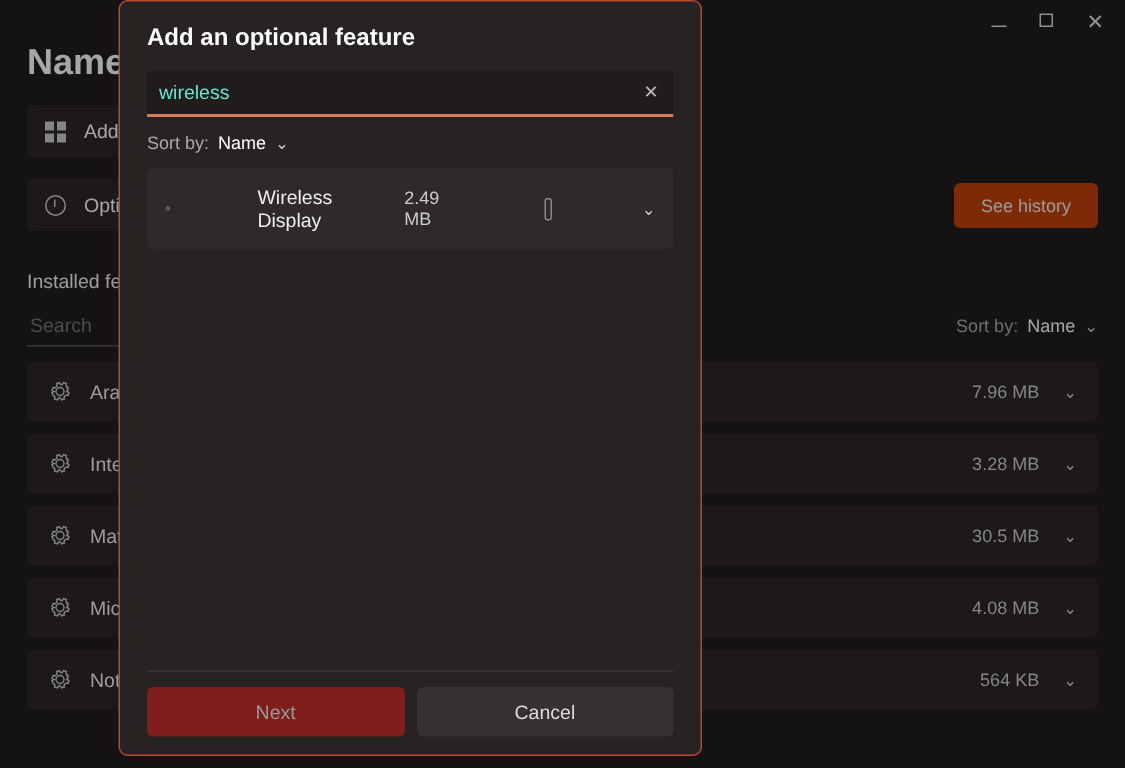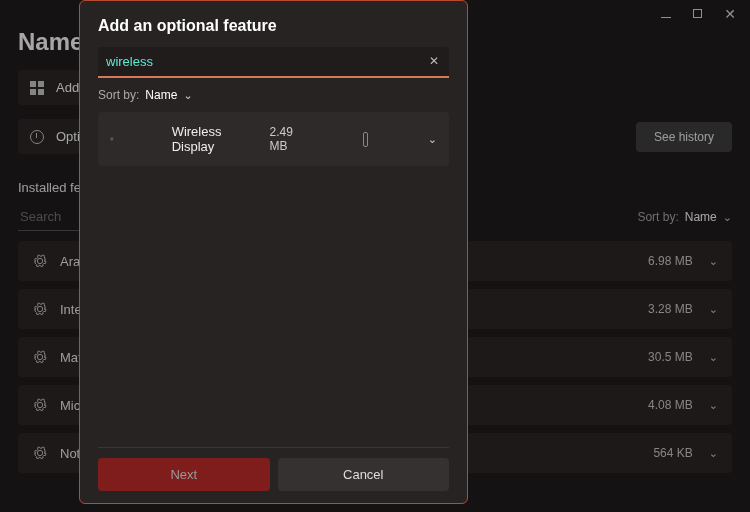--- a/index.html
+++ b/index.html
@@ -10,21 +10,21 @@
   .titlebar .min { width: 10px; height: 1px; background: #ddd; display: inline-block; }
   .titlebar .max { width: 9px; height: 9px; border: 1px solid #ddd; display: inline-block; }
   .titlebar .close { font-size: 14px; }
   .bg { position: absolute; inset: 0; padding: 28px 18px 0 18px; }
   .crumb { display: flex; align-items: center; gap: 8px; color: #fff; }
   .crumb .title { font-size: 24px; font-weight: 600; }
   .crumb .sep { color: #aaa; font-size: 14px; }
   .row-flex { display: flex; align-items: center; justify-content: space-between; gap: 12px; margin-top: 14px; }
   .row-left { display: flex; align-items: center; gap: 12px; background: #2b2726; border-radius: 4px; padding: 10px 12px; flex: 1; font-size: 13px; max-width: 400px; }
   .btn-primary { background: #d87a5a; color: #1a1a1a; border: none; border-radius: 4px; padding: 8px 14px; font-size: 12px; cursor: pointer; }
-  .btn-secondary { background: #404040; color: #eee; border: none; border-radius: 4px; padding: 8px 18px; font-size: 12px; cursor: pointer; }
+  .btn-secondary { background: #c2410c; color: #eee; border: none; border-radius: 4px; padding: 8px 18px; font-size: 12px; cursor: pointer; }
   .section-title { font-size: 13px; color: #eee; margin-top: 26px; }
   .search-row { display: flex; align-items: center; justify-content: space-between; margin-top: 8px; }
   .search-box { background: transparent; border: none; border-bottom: 1px solid #555; color: #aaa; font-size: 13px; padding: 6px 2px; width: 160px; }
   .sortby { color: #aaa; font-size: 12px; display: flex; align-items: center; gap: 6px; }
   .sortby .val { color: #fff; }
   .feat-list { margin-top: 10px; }
   .feat-item { display: flex; align-items: center; background: #2b2726; border-radius: 4px; padding: 12px 14px; margin-top: 8px; font-size: 13px; }
   .feat-item .icon { margin-right: 12px; }
   .feat-item .name { flex: 1; color: #eee; }
   .feat-item .size { color: #ccc; margin-right: 16px; font-size: 12px; }
@@ -97,21 +97,21 @@
         <span class="chev">⌄</span>
       </div>
     </div>
 
     <div class="feat-list" id="feat-list">
         <div class="feat-item">
           <svg class="gear gear-icon icon" viewBox="0 0 24 24">
             <path d="M12 8a4 4 0 100 8 4 4 0 000-8zM19 12l2 1-1 3-2-0.5-2 2 0.5 2-3 1-1-2h-2l-1 2-3-1 0.5-2-2-2L5 16l-1-3 2-1v-0l-2-1 1-3 2 0.5 2-2L8.5 4l3-1 1 2h2l1-2 3 1-0.5 2 2 2L19 8l1 3-2 1z"></path>
           </svg>
           <span class="name">Arabic</span>
-          <span class="size">6.98 MB</span>
+          <span class="size">7.96 MB</span>
           <span class="chev">⌄</span>
         </div>
         <div class="feat-item">
           <svg class="gear gear-icon icon" viewBox="0 0 24 24">
             <path d="M12 8a4 4 0 100 8 4 4 0 000-8zM19 12l2 1-1 3-2-0.5-2 2 0.5 2-3 1-1-2h-2l-1 2-3-1 0.5-2-2-2L5 16l-1-3 2-1v-0l-2-1 1-3 2 0.5 2-2L8.5 4l3-1 1 2h2l1-2 3 1-0.5 2 2 2L19 8l1 3-2 1z"></path>
           </svg>
           <span class="name">Internet</span>
           <span class="size">3.28 MB</span>
           <span class="chev">⌄</span>
         </div>

